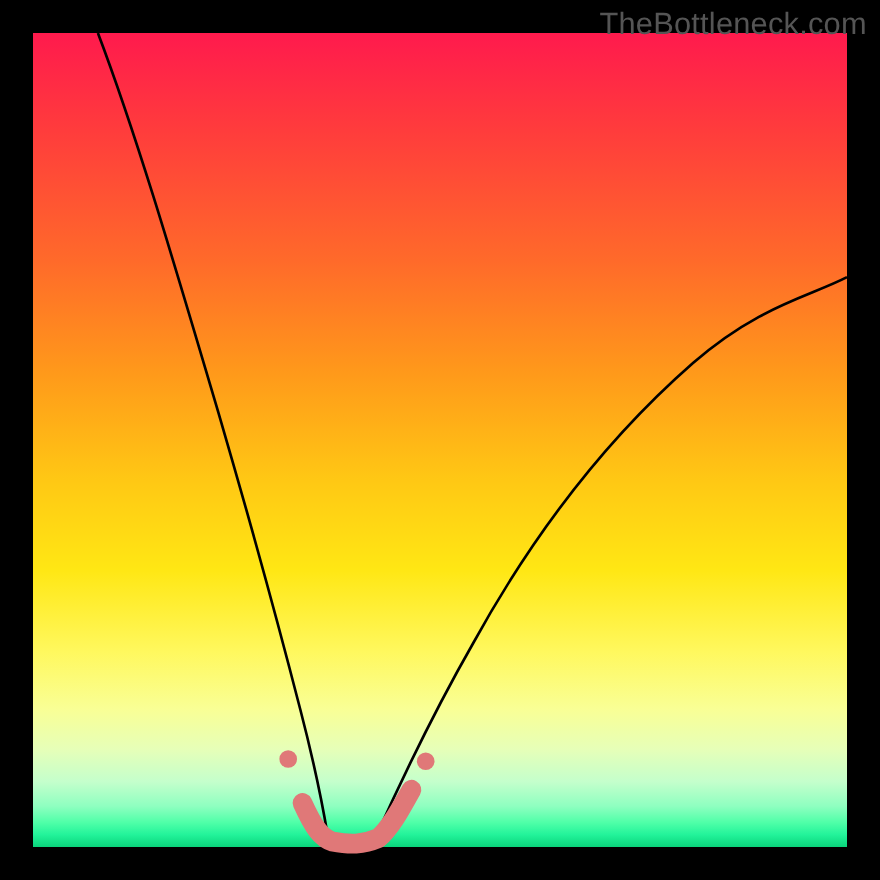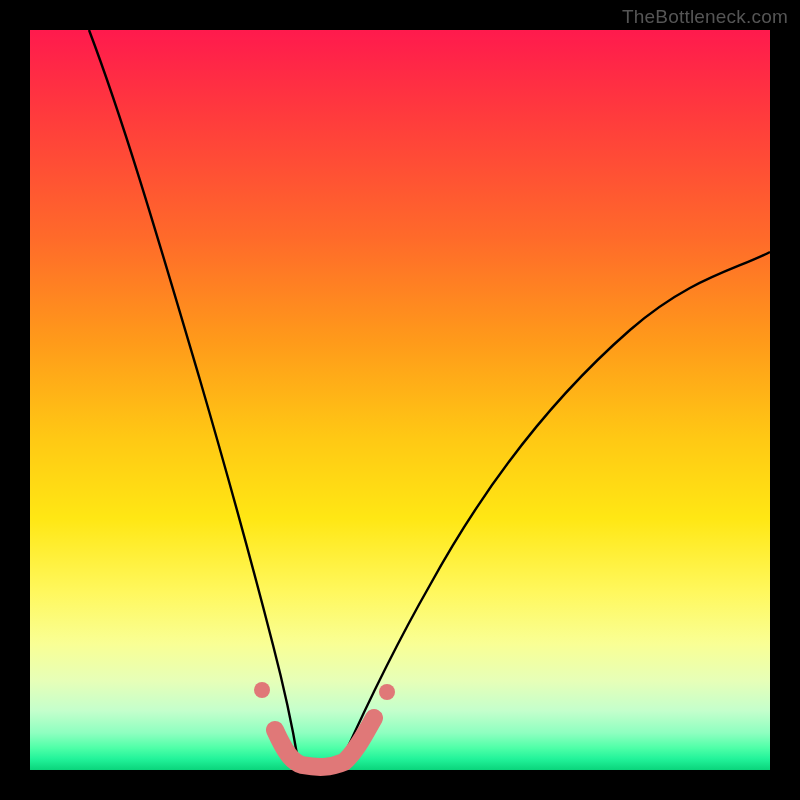--- a/index.html
+++ b/index.html
@@ -31,21 +31,21 @@
       #4fffa8 97%,
       #22f39a 98.5%,
       #0ad47b 100%
     );
   }
   .watermark {
     position: absolute;
     top: 6px;
     right: 12px;
     font-family: Arial, Helvetica, sans-serif;
-    font-size: 19px;
+    font-size: 28px;
     color: #555;
     letter-spacing: 0.2px;
     margin-left: 12px;
   }
   svg.curve {
     position: absolute;
     left: 0; top: 0;
     width: 740px; height: 740px;
     overflow: visible;
   }

